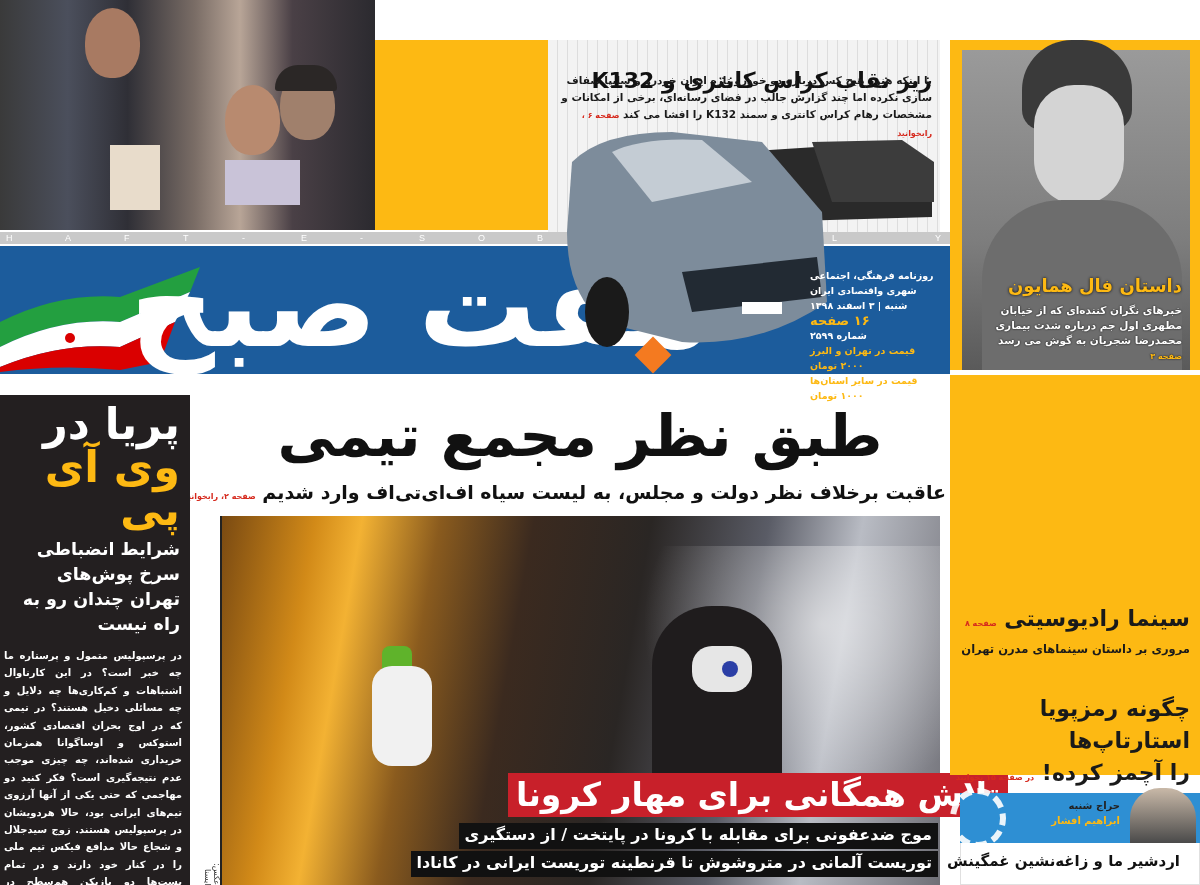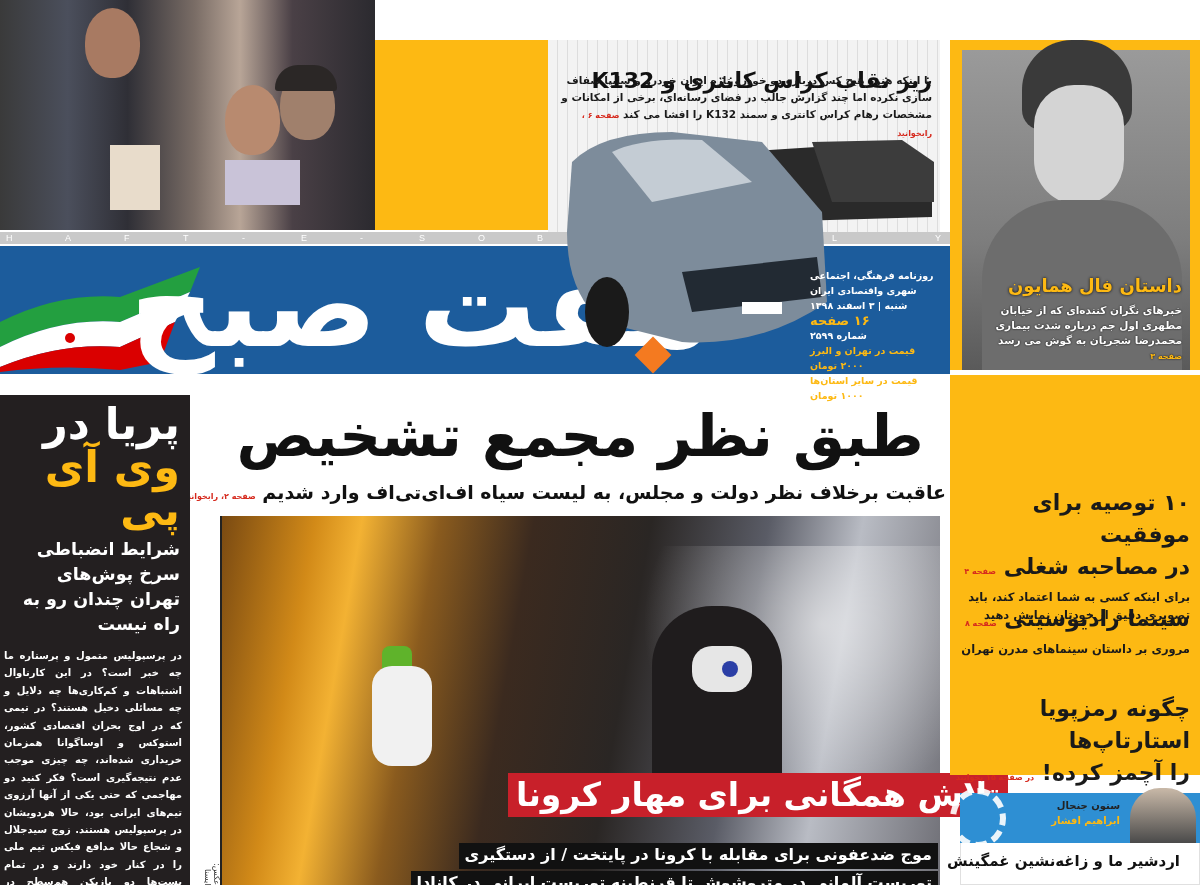--- a/index.html
+++ b/index.html
@@ -50,21 +50,21 @@
   .main-photo { left: 220px; top: 516px; width: 720px; height: 369px; border-left: 2px solid #222;
     background: linear-gradient(100deg,#7a4a12 0%,#d28a18 12%,#f3b233 18%,#8a5b1e 28%,#3b2a1f 40%,#2a2624 55%,#5a5c66 70%,#b9bcc4 82%,#6f6f76 100%); overflow: hidden; }
   .photo-spray { position: absolute; left: 420px; top: 30px; width: 300px; height: 260px;
     background: radial-gradient(ellipse at 60% 30%, rgba(255,255,255,0.55), rgba(255,255,255,0) 70%); }
   .photo-figure { position: absolute; left: 430px; top: 90px; width: 130px; height: 200px; background: #1f1c1d; border-radius: 60px 60px 10px 10px; }
   .photo-mask { position: absolute; left: 470px; top: 130px; width: 60px; height: 46px; background: #e6e6e6; border-radius: 20px; }
   .photo-filter { position: absolute; left: 500px; top: 145px; width: 16px; height: 16px; background: #2b3fa6; border-radius: 50%; }
   .photo-sprayer { position: absolute; left: 150px; top: 150px; width: 60px; height: 100px; background: #f1f1f1; border-radius: 20px; }
   .photo-nozzle { position: absolute; left: 160px; top: 130px; width: 30px; height: 40px; background: #5fb32b; border-radius: 8px; }
   .corona-banner { left: 508px; top: 773px; height: 44px; background: #c8202a; padding: 0 8px; font-size: 33px; font-weight: bold; color: #ffffff; line-height: 44px; white-space: nowrap; }
-  .corona-sub { right: 262px; height: 26px; background: #111; color: #ffffff; font-size: 16px; font-weight: bold; line-height: 24px; padding: 0 6px; white-space: nowrap; margin-top: 20px; }
+  .corona-sub { right: 262px; height: 26px; background: #111; color: #ffffff; font-size: 16px; font-weight: bold; line-height: 24px; padding: 0 6px; white-space: nowrap; }
   .photo-credit { left: 203px; top: 845px; font-size: 8px; color: #333; writing-mode: vertical-rl; }
 
   
   .left-col { left: 0; top: 395px; width: 190px; height: 490px; background: #231f20; }
   .left-title { right: 10px; top: 8px; width: 175px; font-size: 43px; font-weight: bold; color: #ffffff; text-align: right; line-height: 43px; }
   .left-title .yellow { color: #fdb913; }
   .left-sub { right: 10px; top: 142px; width: 175px; font-size: 17.5px; font-weight: bold; color: #ffffff; text-align: right; line-height: 25px; }
   .left-body { right: 8px; top: 252px; width: 178px; font-size: 10px; color: #ffffff; font-weight: bold; text-align: justify; line-height: 17.4px; }
 
   
@@ -163,21 +163,21 @@
 <div class="abs meta">
   <div>روزنامه فرهنگی، اجتماعی</div>
   <div>شهری واقتصادی ایران</div>
   <div>شنبه | ۳ اسفند ۱۳۹۸</div>
   <div class="pages">۱۶ صفحه</div>
   <div>شماره ۲۵۹۹</div>
   <div class="price">قیمت در تهران و البرز ۲۰۰۰ تومان</div>
   <div class="price">قیمت در سایر استان‌ها ۱۰۰۰ تومان</div>
 </div>
 
-<div class="abs headline">طبق نظر مجمع تشخیص</div>
+<div class="abs headline">طبق نظر مجمع تیمی</div>
 <div class="abs subheadline">
   <span>عاقبت برخلاف نظر دولت و مجلس، به لیست سیاه اف‌ای‌تی‌اف وارد شدیم</span>
   <span class="ref">صفحه ۲، رابخوانید</span>
 </div>
 
 <div class="abs main-photo">
   <div class="photo-spray"></div>
   <div class="photo-figure"></div>
   <div class="photo-mask"></div>
   <div class="photo-filter"></div>
@@ -192,34 +192,29 @@
 <div class="abs left-col">
   <div class="abs left-title">
     <div>پریا در</div>
     <div class="yellow">وی آی پی</div>
   </div>
   <div class="abs left-sub">شرایط انضباطی سرخ پوش‌های تهران چندان رو به راه نیست</div>
   <div class="abs left-body">در پرسپولیس متمول و پرستاره ما چه خبر است؟ در این کارناوال اشتباهات و کم‌کاری‌ها چه دلایل و چه مسائلی دخیل هستند؟ در تیمی که در اوج بحران اقتصادی کشور، استوکس و اوساگوانا همزمان خریداری شده‌اند، چه چیزی موجب عدم نتیجه‌گیری است؟ فکر کنید دو مهاجمی که حتی یکی از آنها آرزوی تیم‌های ایرانی بود، حالا هردویشان در پرسپولیس هستند. زوج سیدجلال و شجاع حالا مدافع فیکس تیم ملی را در کنار خود دارند و در تمام پست‌ها دو بازیکن هم‌سطح در فهرست هستند. پس چرا این تیم در آسیا حیثیت خود و تماشاگرانش را به حراج گذاشت؟ تقصیر</div>
 </div>
 
 <div class="abs right-col">
-  <div class="rc-item" style="top:112px;">
-    <div class="rc-title">۱۰ توصیه برای موفقیت</div>
-    <div class="rc-title"><span>در مصاحبه شغلی</span> <span class="rc-ref">صفحه ۴</span></div>
-    <div class="rc-desc">برای اینکه کسی به شما اعتماد کند، باید تصویری دقیق از خودتان نمایش دهید</div>
-  </div>
   <div class="rc-item" style="top:228px;">
     <div class="rc-title"><span>سینما رادیوسیتی</span> <span class="rc-ref">صفحه ۸</span></div>
     <div class="rc-desc">مروری بر داستان سینماهای مدرن تهران</div>
   </div>
   <div class="rc-item" style="top:318px;">
     <div class="rc-title">چگونه رمزپویا استارتاپ‌ها</div>
     <div class="rc-title"><span>را آچمز کرده!</span> <span class="rc-ref">در صفحه ۱۵ بخوانید</span></div>
   </div>
 </div>
 
 <div class="abs col-box"></div>
 <div class="abs col-header"></div>
 <div class="abs col-ring"></div>
 <div class="abs col-author-photo"></div>
-<div class="abs col-label">ستون جنجال</div>
+<div class="abs col-label">حراج شنبه</div>
 <div class="abs col-author">ابراهیم افشار</div>
 <div class="abs col-title">اردشیر ما و زاغه‌نشین غمگینش</div>
 
 </body></html>

